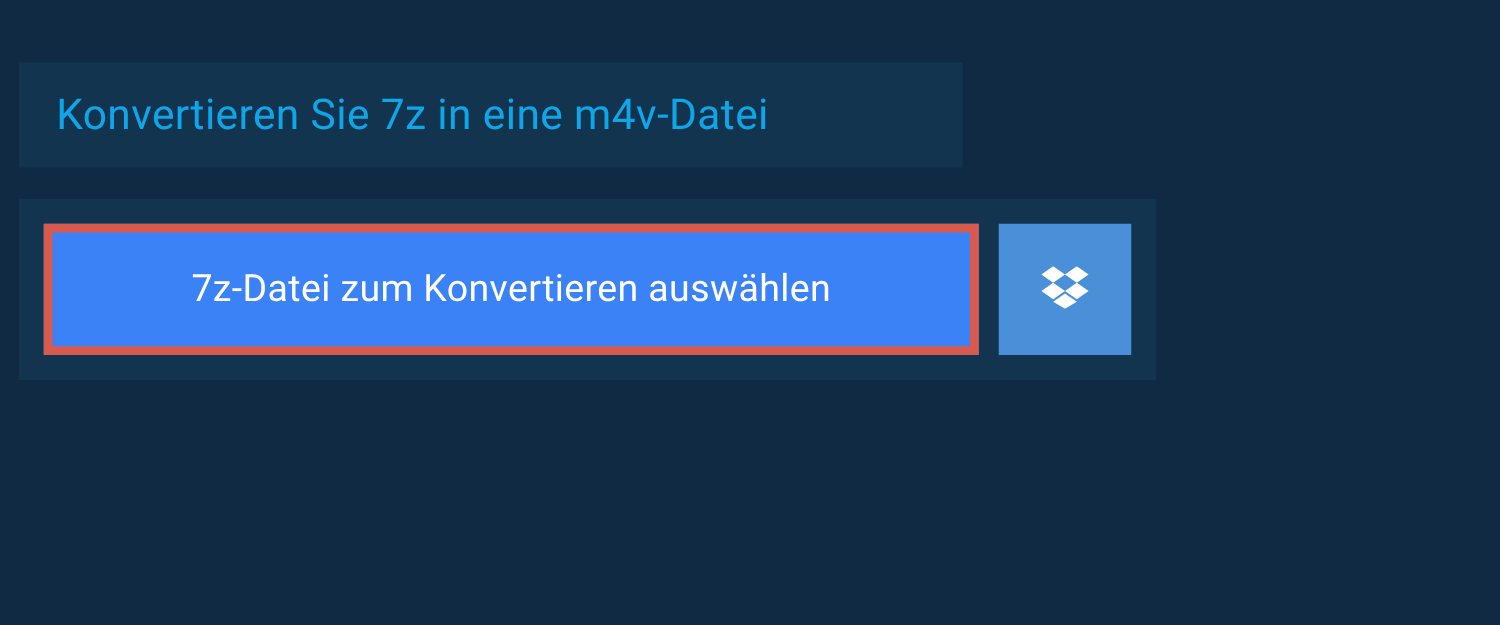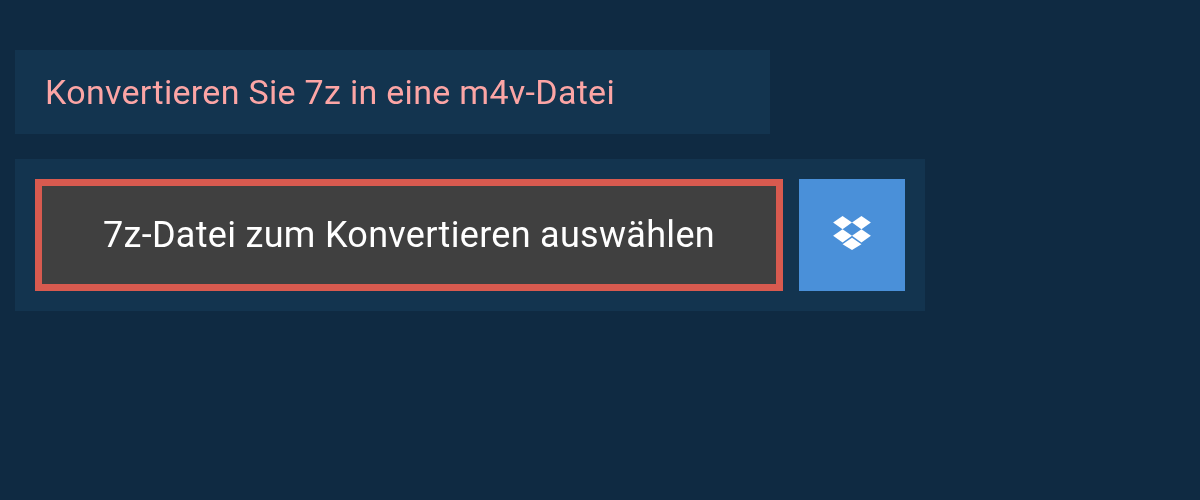--- a/index.html
+++ b/index.html
@@ -15,41 +15,41 @@
       overflow: hidden;
     }
     .header-bar {
       background: #13344f;
       padding: 22px 30px;
       margin-top: 50px;
       margin-left: 15px;
       margin-right: 430px;
     }
     .header-title {
-      color: #fca5a5;
+      color: #0ea5e9;
       font-size: 34px;
       font-weight: 400;
       letter-spacing: 0.3px;
     }
     .action-panel {
       background: #13344f;
       margin-top: 25px;
       margin-left: 15px;
       margin-right: 275px;
       padding: 20px;
       display: flex;
       gap: 16px;
       align-items: stretch;
     }
     .select-file-button {
       flex: 1;
-      background: #404040;
+      background: #3b82f6;
       border: 7px solid #d85a4f;
       color: #ffffff;
-      font-size: 36px;
+      font-size: 30px;
       font-weight: 400;
       padding: 28px 20px;
       text-align: center;
       cursor: pointer;
       letter-spacing: 0.3px;
     }
     .dropbox-button {
       width: 106px;
       background: #4a90d9;
       display: flex;

